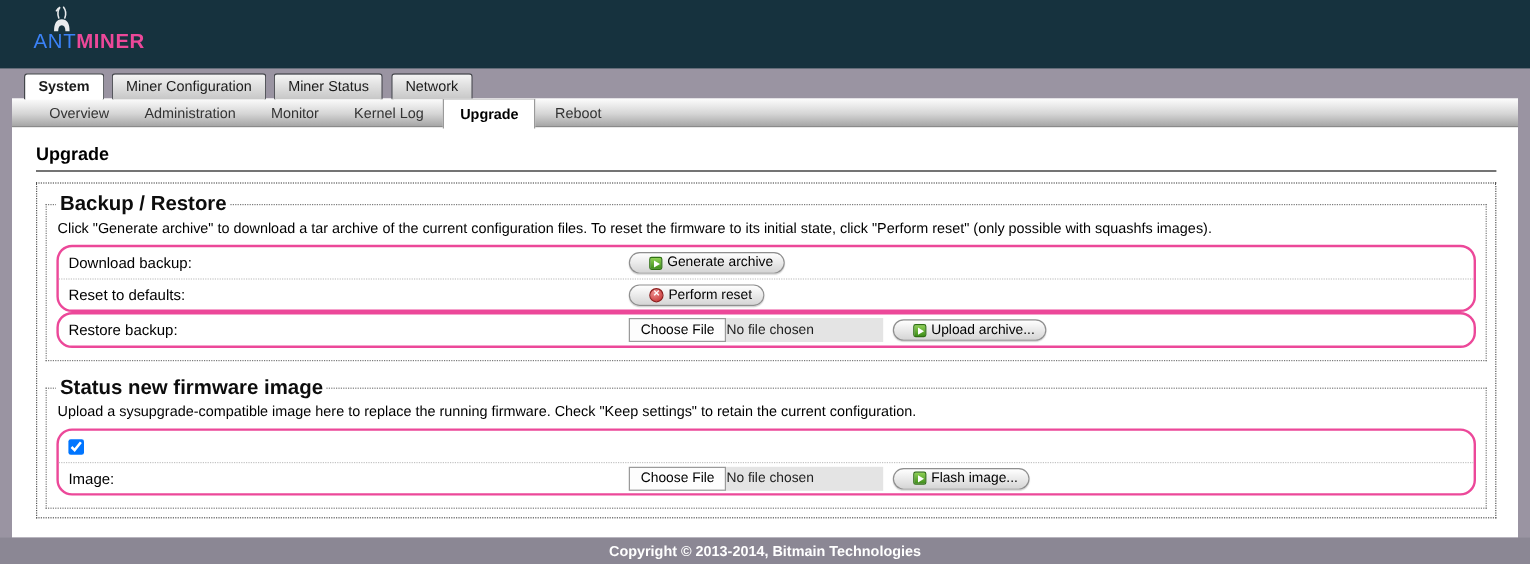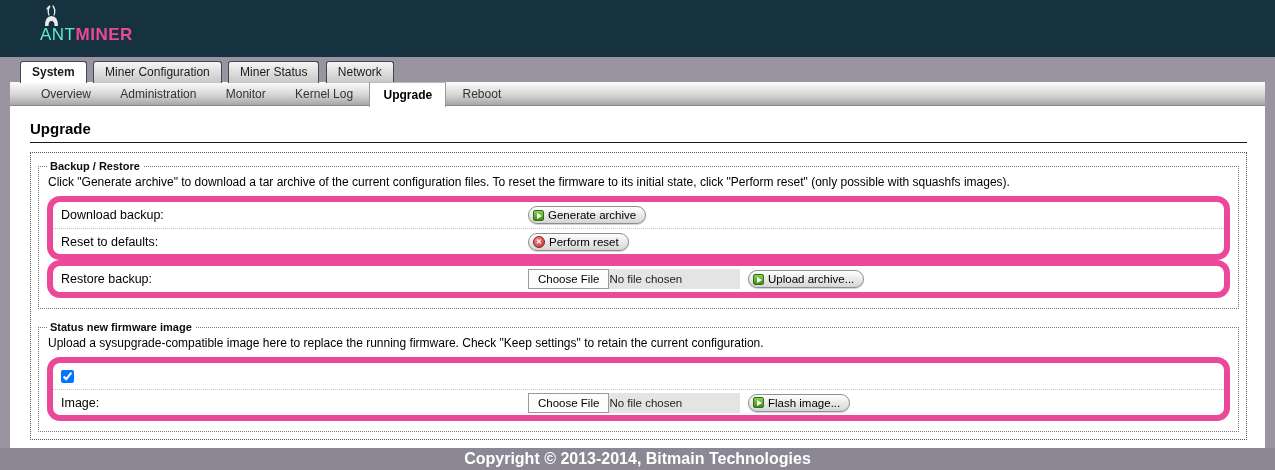--- a/index.html
+++ b/index.html
@@ -10,21 +10,21 @@
     font-family:"Liberation Sans", sans-serif;
     font-size:12px; color:#000;
     overflow:hidden;
   }
 
   
   .site-header { height:57px; background:#16323E; position:relative; }
   .logo { position:absolute; left:28px; top:2px; color:#E9EBED; }
   .ant-icon { position:absolute; left:10px; top:2px; }
   .logo-text { position:absolute; left:0; top:23px; font-size:17px; letter-spacing:.5px; white-space:nowrap; }
-  .logo-light { font-weight:normal; color:#5eead4;margin-left:12px; }
+  .logo-light { font-weight:normal; color:#3b82f6; }
   .logo-bold  { font-weight:bold; color:#ec4899; }
 
   
   .tabs-row { padding:4px 0 0 20px; height:25px; }
   .tab {
     display:inline-block; vertical-align:bottom;
     padding:3px 11px 4px; margin-right:3px;
     font-size:12px; color:#1b1b1b;
     background:linear-gradient(#f5f5f5,#c6c6c6);
     border:1px solid #43464a; border-bottom:none;
@@ -51,35 +51,35 @@
   }
 
   .content { padding:5px 18px 0 20px; }
   .page-title { font-size:15px; font-weight:bold; margin:9px 0 5px; }
   .title-rule { border:none; border-top:1px solid #1a1a1a; margin:0 0 9px; }
 
   .cbi-map { border:1px dotted #555; padding:7px; }
 
   fieldset.cbi-section { border:1px dotted #7a7a7a; margin:0 0 12px; padding:2px 8px 10px; }
   fieldset.cbi-section:last-child { margin-bottom:0; }
-  legend { font-weight:bold; font-size:11px; padding:0 3px; color:#0d0d0d; }
+  legend { font-weight:bold; font-size:17px; padding:0 3px; color:#0d0d0d; }
   .descr { margin:1px 0 7px 1px; }
   .note  { margin:9px 0 7px 2px; }
 
-  .section-node { border:6px solid #ec4899; border-radius:13px; background:#fff; }
+  .section-node { border:2px solid #ec4899; border-radius:13px; background:#fff; }
   .row { display:flex; align-items:center; min-height:26px; padding:1px 8px; }
   .row + .row { border-top:1px dotted #c3c3c3; }
   .row-label { flex:0 0 467px; font-size:12.5px; }
   .row-control { display:flex; align-items:center; gap:8px; }
 
   
   .btn {
     display:inline-flex; align-items:center; gap:4px;
     font-family:inherit; font-size:11.5px; color:#000;
-    padding:2px 9px 2px 4px;
+    padding:2px 9px 2px 16px;
     background:linear-gradient(#ffffff,#d5d5d5);
     border:1px solid #8f8f8f; border-radius:9px;
     box-shadow:0 1px 1px rgba(0,0,0,.18);
     cursor:pointer; white-space:nowrap;
   }
   .icon-go {
     width:11px; height:11px; border-radius:2px; flex:0 0 11px;
     background:linear-gradient(#8ed054,#3f8f1a);
     border:1px solid #2f7012; position:relative; display:inline-block;
   }
@@ -102,21 +102,21 @@
     background:#fdfdfd; border:1px solid #9a9a9a;
     padding:0 9px; font-size:11.5px; color:#000; white-space:nowrap;
   }
   .file-status { padding-left:0; color:#1e1e1e; font-size:11.5px; white-space:nowrap; }
 
   .checkbox { width:13px; height:13px; margin:0; }
 
   
   .site-footer {
     height:22px; line-height:22px; background:#8B8794;
-    color:#fff; font-weight:bold; font-size:16px; text-align:center;
+    color:#fff; font-weight:bold; font-size:12px; text-align:center;
   }
 </style>
 </head>
 <body>
 
 <header class="site-header">
   <div class="logo">
     <svg class="ant-icon" width="28" height="24" viewBox="0 0 28 24">
       <path d="M11 11 Q9 6 12 2 Q10 3 9 5" fill="none" stroke="#E9EBED" stroke-width="1.3" stroke-linecap="round"></path>
       <path d="M16 11 Q18 6 15 2" fill="none" stroke="#E9EBED" stroke-width="1.3" stroke-linecap="round"></path>

